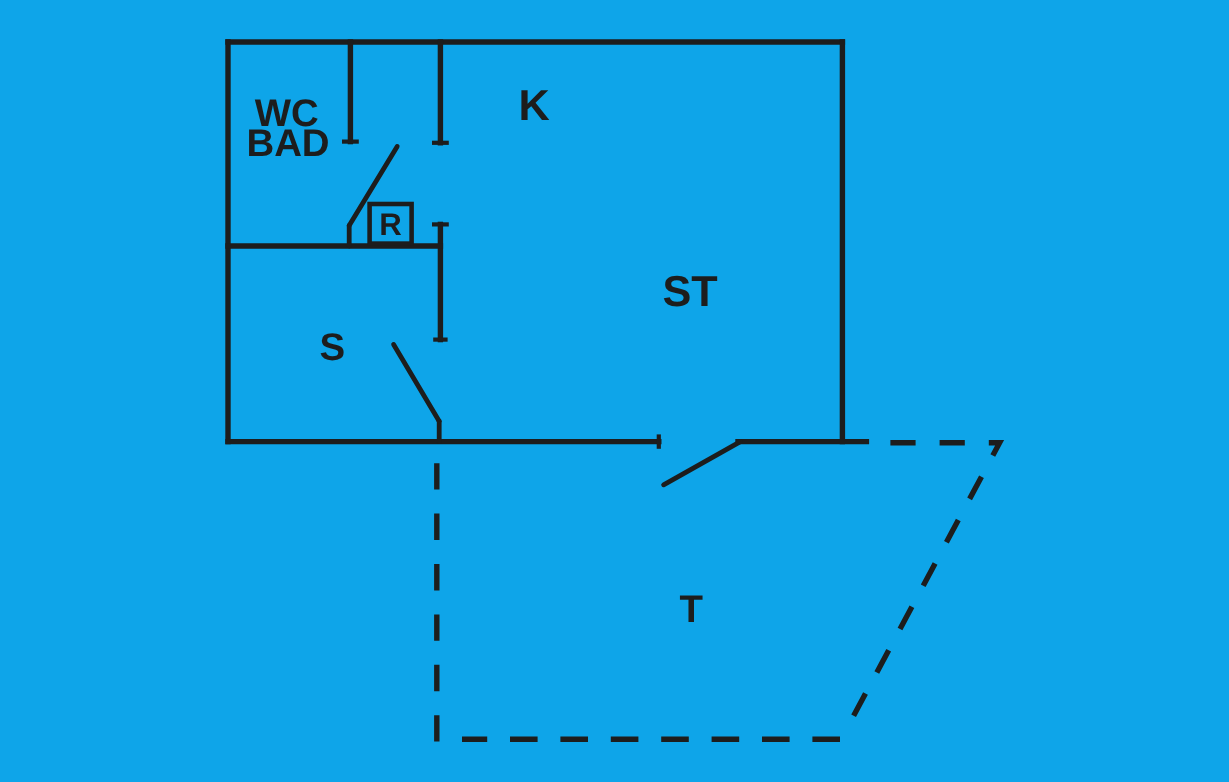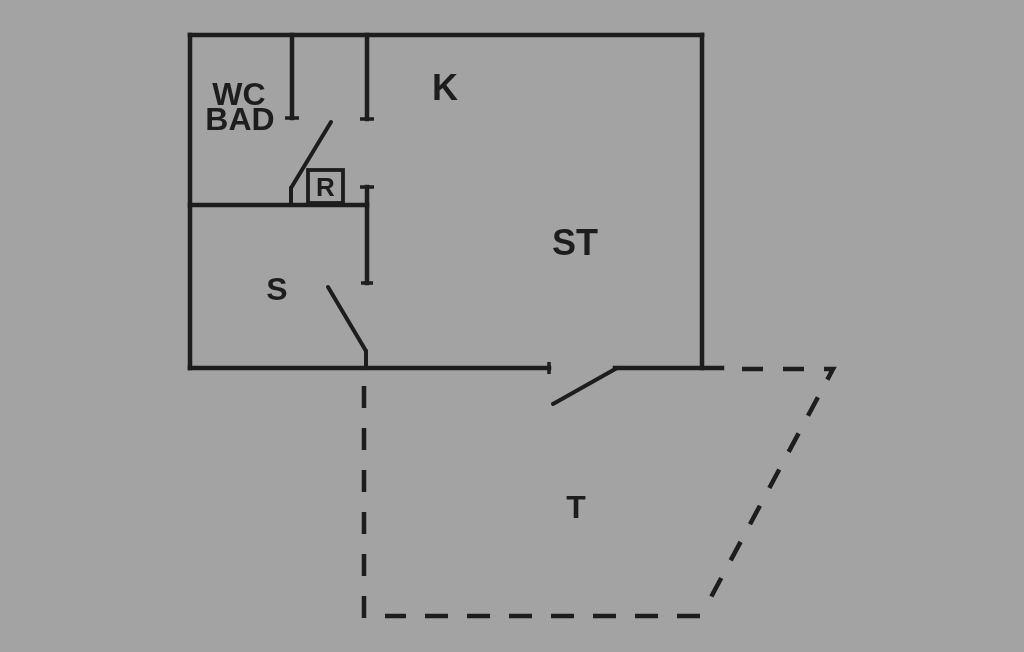--- a/index.html
+++ b/index.html
@@ -49,21 +49,21 @@
   }
   .marker-box {
     fill: none;
     stroke: var(--ink, #1d1d1d);
     stroke-width: 3.8;
   }
 </style>
 </head>
 <body style="background: rgb(255, 255, 255);">
 
-<div class="stage" style="background: #a3a3a3;">
+<div class="stage" style="background: #0ea5e9;">
   <svg id="plan-svg" viewBox="0 0 1024 652" xmlns="http://www.w3.org/2000/svg">
       <line x1="190" y1="35" x2="702" y2="35" class="wall"></line>
       <line x1="190" y1="35" x2="190" y2="368" class="wall"></line>
       <line x1="702" y1="35" x2="702" y2="368" class="wall"></line>
       <line x1="190" y1="368" x2="549" y2="368" class="wall"></line>
       <line x1="615" y1="368" x2="722" y2="368" class="wall"></line>
       <line x1="292" y1="35" x2="292" y2="118" class="wall"></line>
       <line x1="367" y1="35" x2="367" y2="119" class="wall"></line>
       <line x1="367" y1="187" x2="367" y2="283" class="wall"></line>
       <line x1="190" y1="205" x2="367" y2="205" class="wall"></line>

